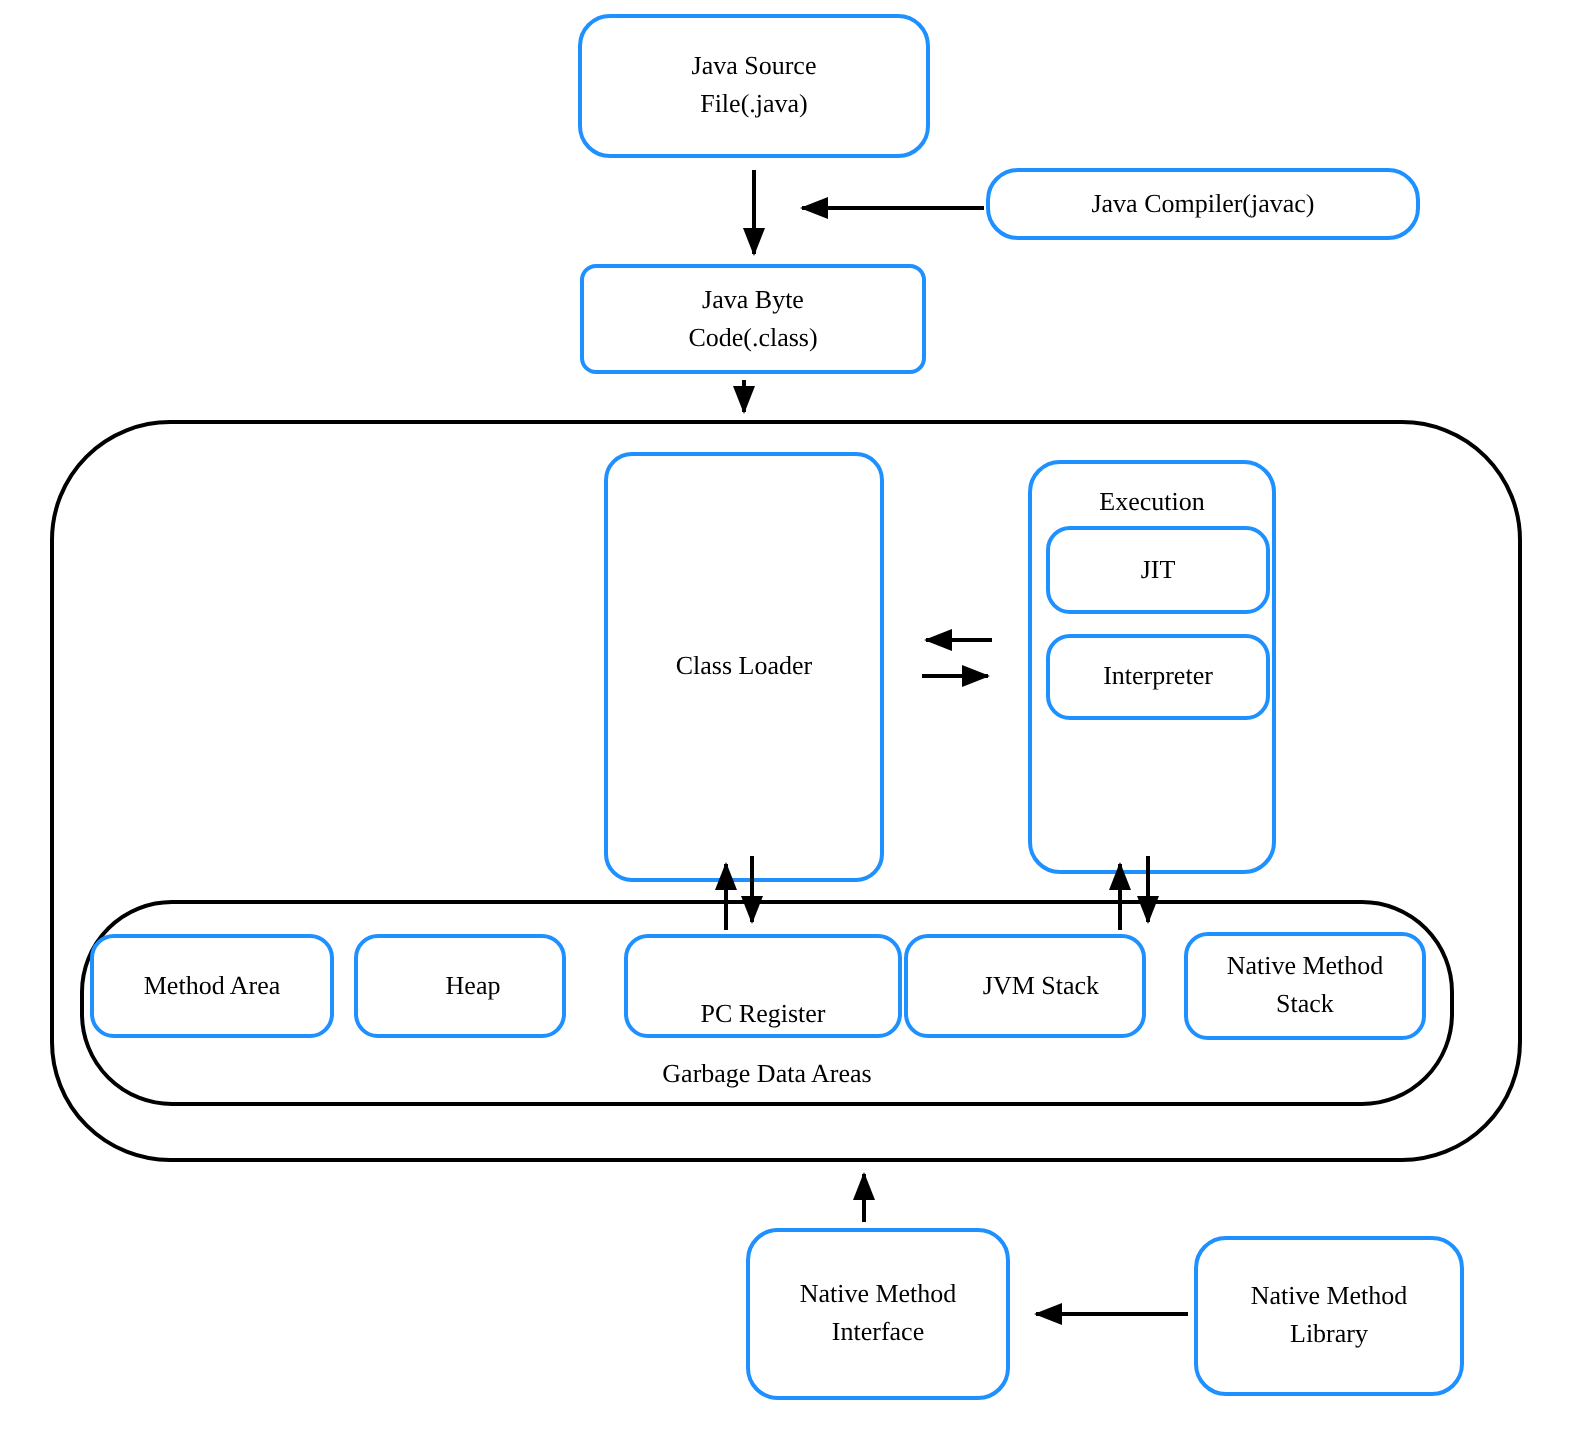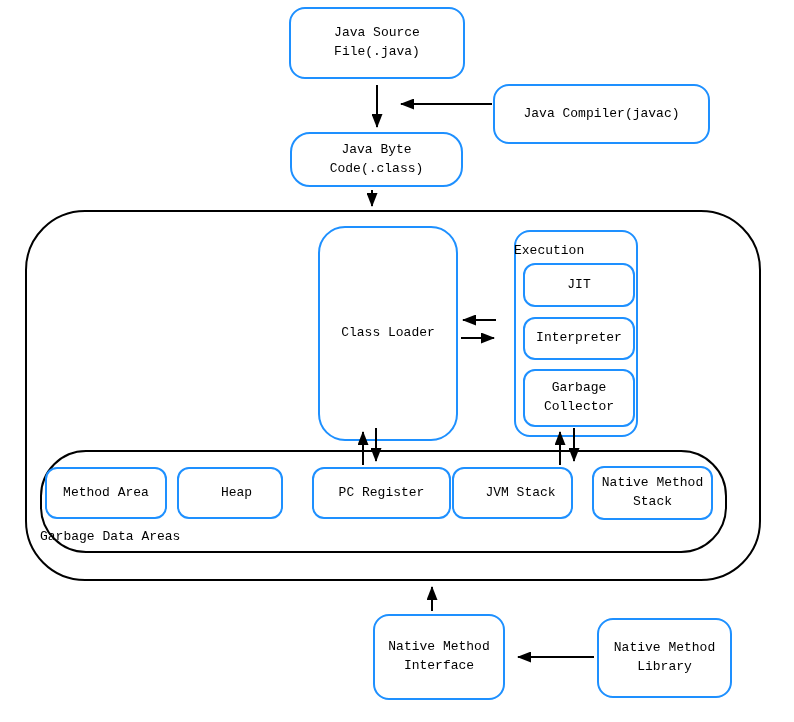--- a/index.html
+++ b/index.html
@@ -12,21 +12,21 @@
   html, body {
     margin: 0;
     padding: 0;
     background: var(--background);
   }
   .canvas {
     position: relative;
     width: 794px;
     height: 722px;
     background: var(--background);
-    font-family: Liberation Mono, monospace;
+    font-family: Liberation Serif, serif;
     color: var(--text);
     font-size: 13px;
     overflow: hidden;
   }
   .bluebox {
     position: absolute;
     border: 2px solid var(--accent);
     border-radius: 12px;
     background: var(--background);
     display: flex;
@@ -39,45 +39,46 @@
     border: 2px solid var(--line);
     background: transparent;
   }
   .lbl {
     white-space: pre-line;
     line-height: 1.45;
     text-align: center;
   }
   .floatlbl {
     position: absolute;
+    text-align: center;
     line-height: 1.3;
   }
 
   
   #java-source   { left: 289px; top: 7px;   width: 176px; height: 72px; border-radius: 16px; }
-  #java-compiler { left: 493px; top: 84px;  width: 217px; height: 60px; border-radius: 16px; }
-  #java-bytecode { left: 290px; top: 132px; width: 173px; height: 55px; border-radius: 20px; align-items: center; }
+  #java-compiler { left: 493px; top: 84px;  width: 217px; height: 36px; border-radius: 16px; }
+  #java-bytecode { left: 290px; top: 132px; width: 173px; height: 55px; border-radius: 8px; align-items: center; }
 
   
   #jvm-container { left: 25px; top: 210px; width: 736px; height: 371px; border-radius: 60px; }
 
   
-  #class-loader  { left: 302px; top: 226px; width: 140px; height: 215px; border-radius: 27px; margin-left: 16px; }
+  #class-loader  { left: 302px; top: 226px; width: 140px; height: 215px; border-radius: 14px; }
   #execution     { left: 514px; top: 230px; width: 124px; height: 207px; border-radius: 16px; }
   #execution-label { left: 514px; top: 243px; width: 124px; }
   #jit           { left: 523px; top: 263px; width: 112px; height: 44px; }
   #interpreter   { left: 523px; top: 317px; width: 112px; height: 43px; }
   #garbage       { left: 523px; top: 369px; width: 112px; height: 58px; }
 
   
   #runtime       { left: 40px; top: 450px; width: 687px; height: 103px; border-radius: 46px; }
   #runtime-label { left: 40px; top: 529px; width: 687px; }
   #method-area   { left: 45px;  top: 467px; width: 122px; height: 52px; }
   #heap          { left: 177px; top: 467px; width: 106px; height: 52px; padding-left: 13px; }
-  #pc-register   { left: 312px; top: 467px; width: 139px; height: 52px; }
+  #pc-register   { left: 312px; top: 467px; width: 139px; height: 52px; align-items: flex-end; }
   #jvm-stack     { left: 452px; top: 467px; width: 121px; height: 52px; padding-left: 16px; }
   #nm-stack      { left: 592px; top: 466px; width: 121px; height: 54px; }
 
   
   #nm-interface  { left: 373px; top: 614px; width: 132px; height: 86px; border-radius: 16px; }
   #nm-library    { left: 597px; top: 618px; width: 135px; height: 80px; border-radius: 16px; }
 
   #arrows-layer {
     position: absolute;
     left: 0; top: 0;
@@ -107,24 +108,20 @@
   <div class="bluebox" id="class-loader">
     <span class="lbl">Class Loader</span>
   </div>
   <div class="bluebox" id="execution"></div>
   <div class="floatlbl" id="execution-label">Execution</div>
   <div class="bluebox" id="interpreter">
     <span class="lbl">Interpreter</span>
   </div>
   <div class="bluebox" id="jit">
     <span class="lbl">JIT</span>
-  </div>
-  <div class="bluebox" id="garbage">
-    <span class="lbl">Garbage
-Collector</span>
   </div>
 
   <div class="blackbox" id="runtime"></div>
   <div class="bluebox" id="method-area">
     <span class="lbl">Method Area</span>
   </div>
   <div class="bluebox" id="heap">
     <span class="lbl">Heap</span>
   </div>
   <div class="bluebox" id="pc-register">

